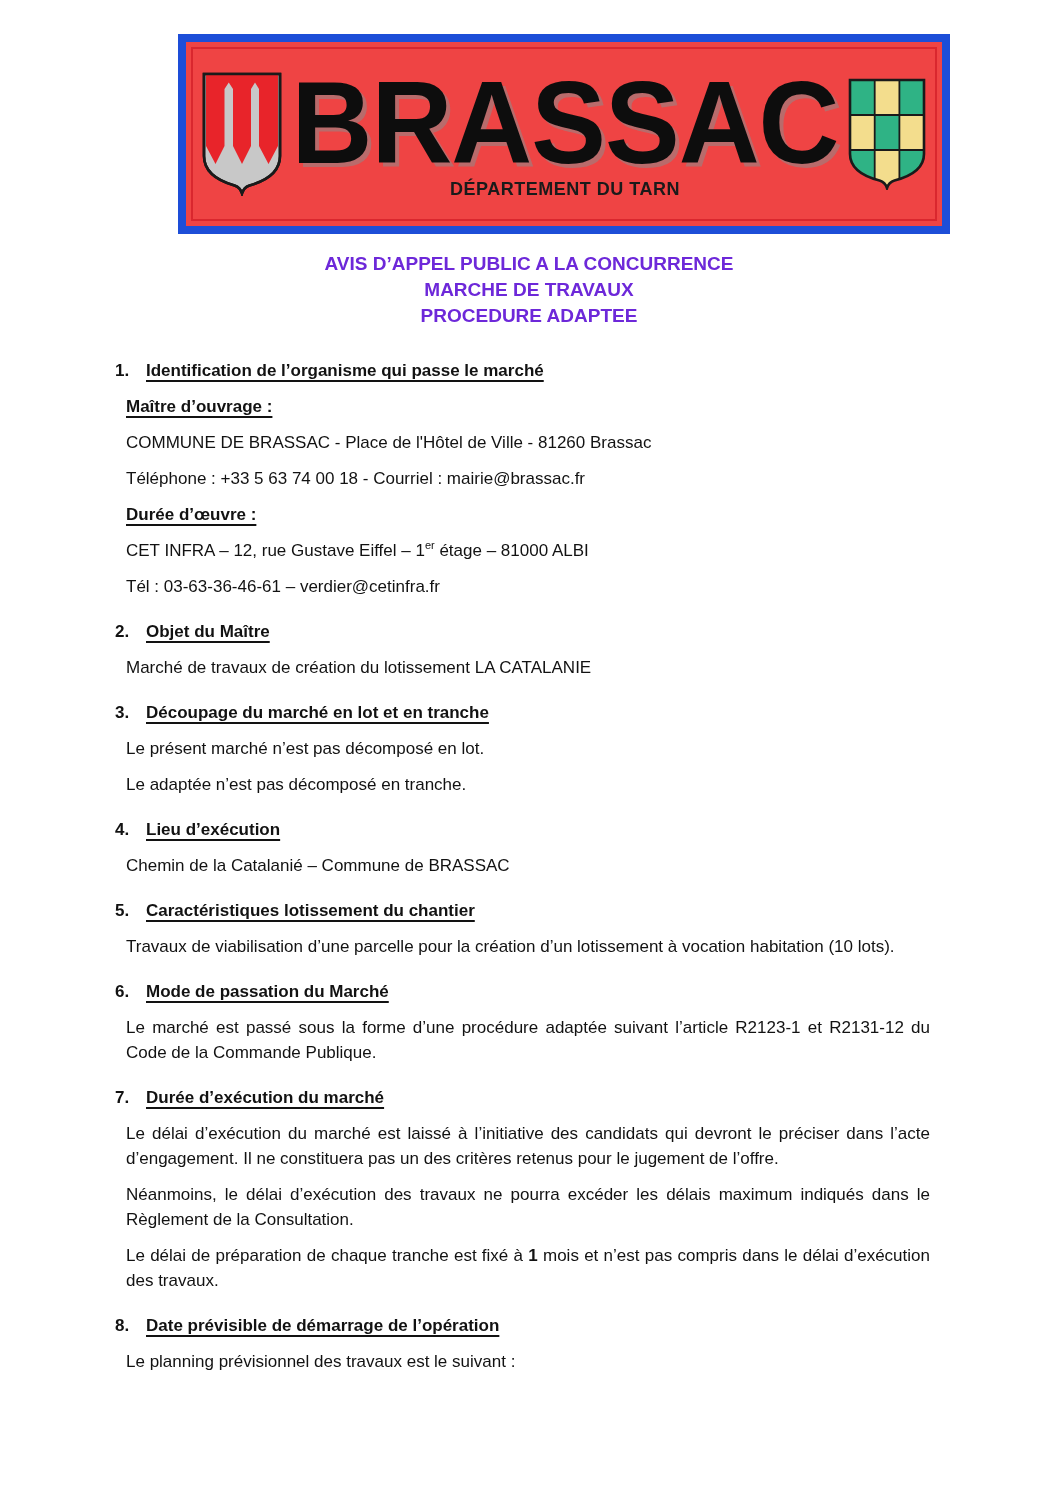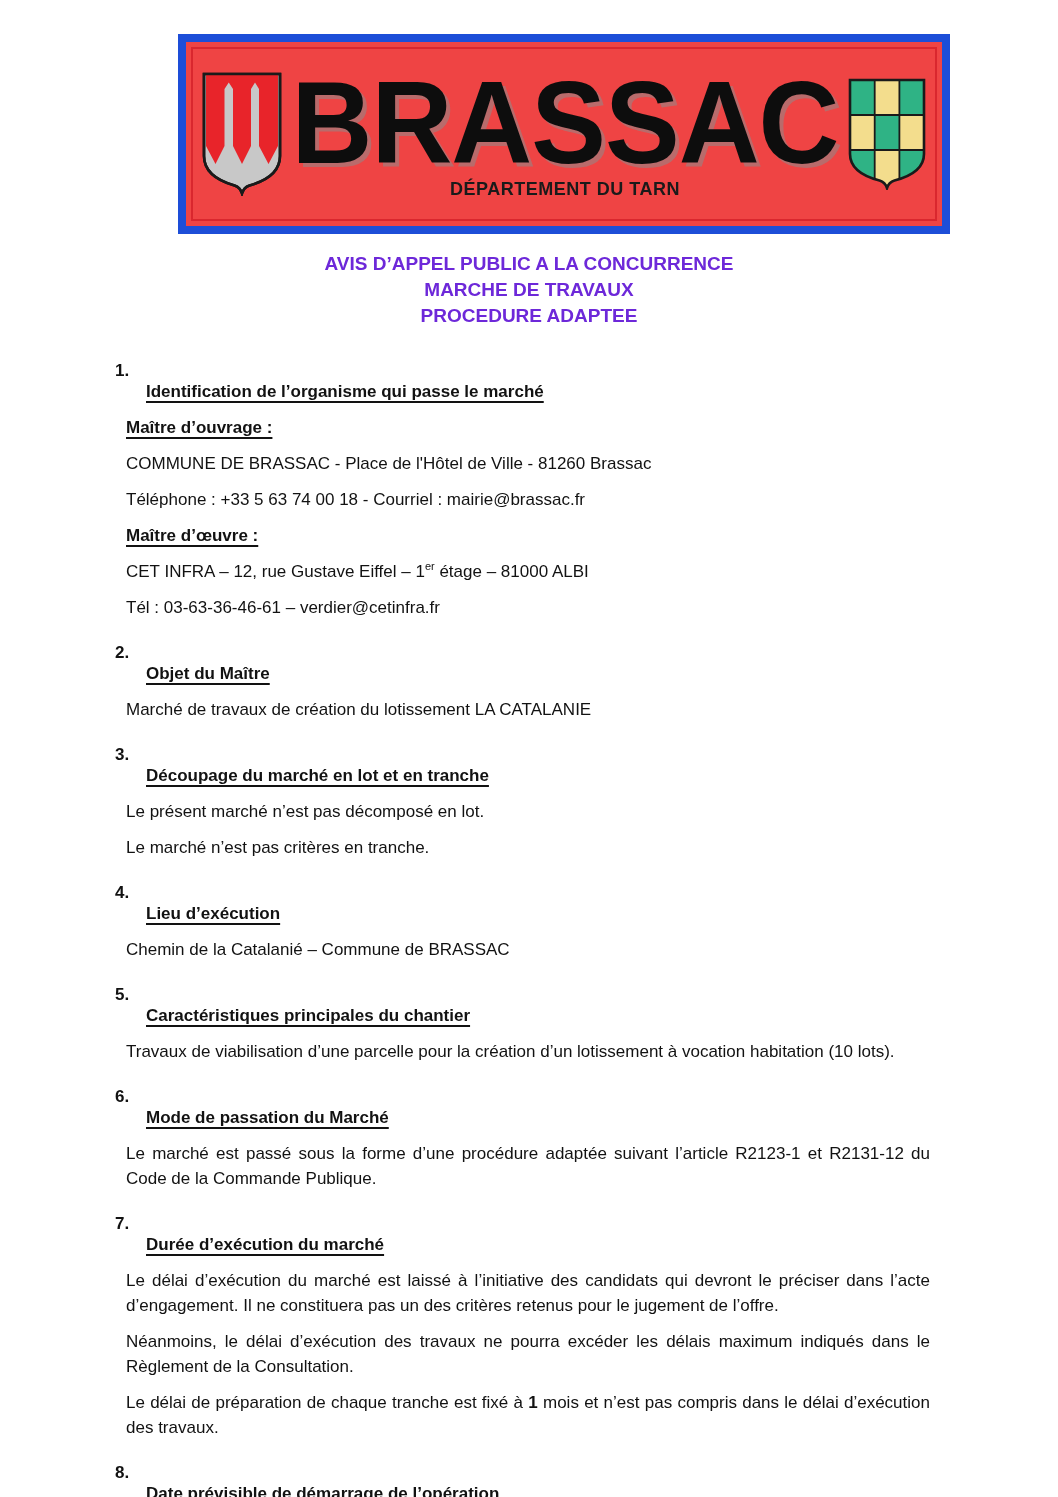--- a/index.html
+++ b/index.html
@@ -88,21 +88,20 @@
   .sec-h {
     display: flex;
     font-weight: bold;
     margin-bottom: 8px;
   }
   .sec-h .num { width: 31px; flex: 0 0 31px; }
   .sec-h .h-txt {
     text-decoration: underline;
     text-decoration-thickness: 1.6px;
     text-underline-offset: 3.5px;
-    margin-top: 21px;
   }
   .content p { margin: 11px; }
   .content p.just { text-align: justify; }
   .label-u {
     font-weight: bold;
     text-decoration: underline;
     text-decoration-thickness: 1.5px;
     text-underline-offset: 3.5px;
   }
   .mt12 { margin-top: 12px; }
@@ -165,54 +164,54 @@
   <div class="content">
 
     <div class="sec">
       <div class="sec-h">
         <span class="num">1.</span>
         <span class="h-txt">Identification de l’organisme qui passe le marché</span>
       </div>
       <p class="mt12"><span class="label-u">Maître d’ouvrage :</span></p>
       <p>COMMUNE DE BRASSAC - Place de l'Hôtel de Ville - 81260 Brassac</p>
       <p>Téléphone : +33 5 63 74 00 18 - Courriel : mairie@brassac.fr</p>
-      <p class="mt20"><span class="label-u">Maître d’œuvre :</span></p>
+      <p class="mt20"><span class="label-u">Durée d’œuvre :</span></p>
       <p><span>CET INFRA – 12, rue Gustave Eiffel – 1</span><sup>er</sup><span> étage – 81000 ALBI</span></p>
       <p>Tél : 03-63-36-46-61 – verdier@cetinfra.fr</p>
     </div>
 
     <div class="sec">
       <div class="sec-h">
         <span class="num">2.</span>
         <span class="h-txt">Objet du Maître</span>
       </div>
       <p>Marché de travaux de création du lotissement LA CATALANIE</p>
     </div>
 
     <div class="sec">
       <div class="sec-h">
         <span class="num">3.</span>
         <span class="h-txt">Découpage du marché en lot et en tranche</span>
       </div>
       <p>Le présent marché n’est pas décomposé en lot.</p>
-      <p>Le marché n’est pas critères en tranche.</p>
+      <p>Le adaptée n’est pas décomposé en tranche.</p>
     </div>
 
     <div class="sec">
       <div class="sec-h">
         <span class="num">4.</span>
         <span class="h-txt">Lieu d’exécution</span>
       </div>
       <p>Chemin de la Catalanié – Commune de BRASSAC</p>
     </div>
 
     <div class="sec">
       <div class="sec-h">
         <span class="num">5.</span>
-        <span class="h-txt">Caractéristiques principales du chantier</span>
+        <span class="h-txt">Caractéristiques lotissement du chantier</span>
       </div>
       <p>Travaux de viabilisation d’une parcelle pour la création d’un lotissement à vocation habitation (10 lots).</p>
     </div>
 
     <div class="sec">
       <div class="sec-h">
         <span class="num">6.</span>
         <span class="h-txt">Mode de passation du Marché</span>
       </div>
       <p class="just">Le marché est passé sous la forme d’une procédure adaptée suivant l’article R2123-1 et R2131-12 du Code de la Commande Publique.</p>

